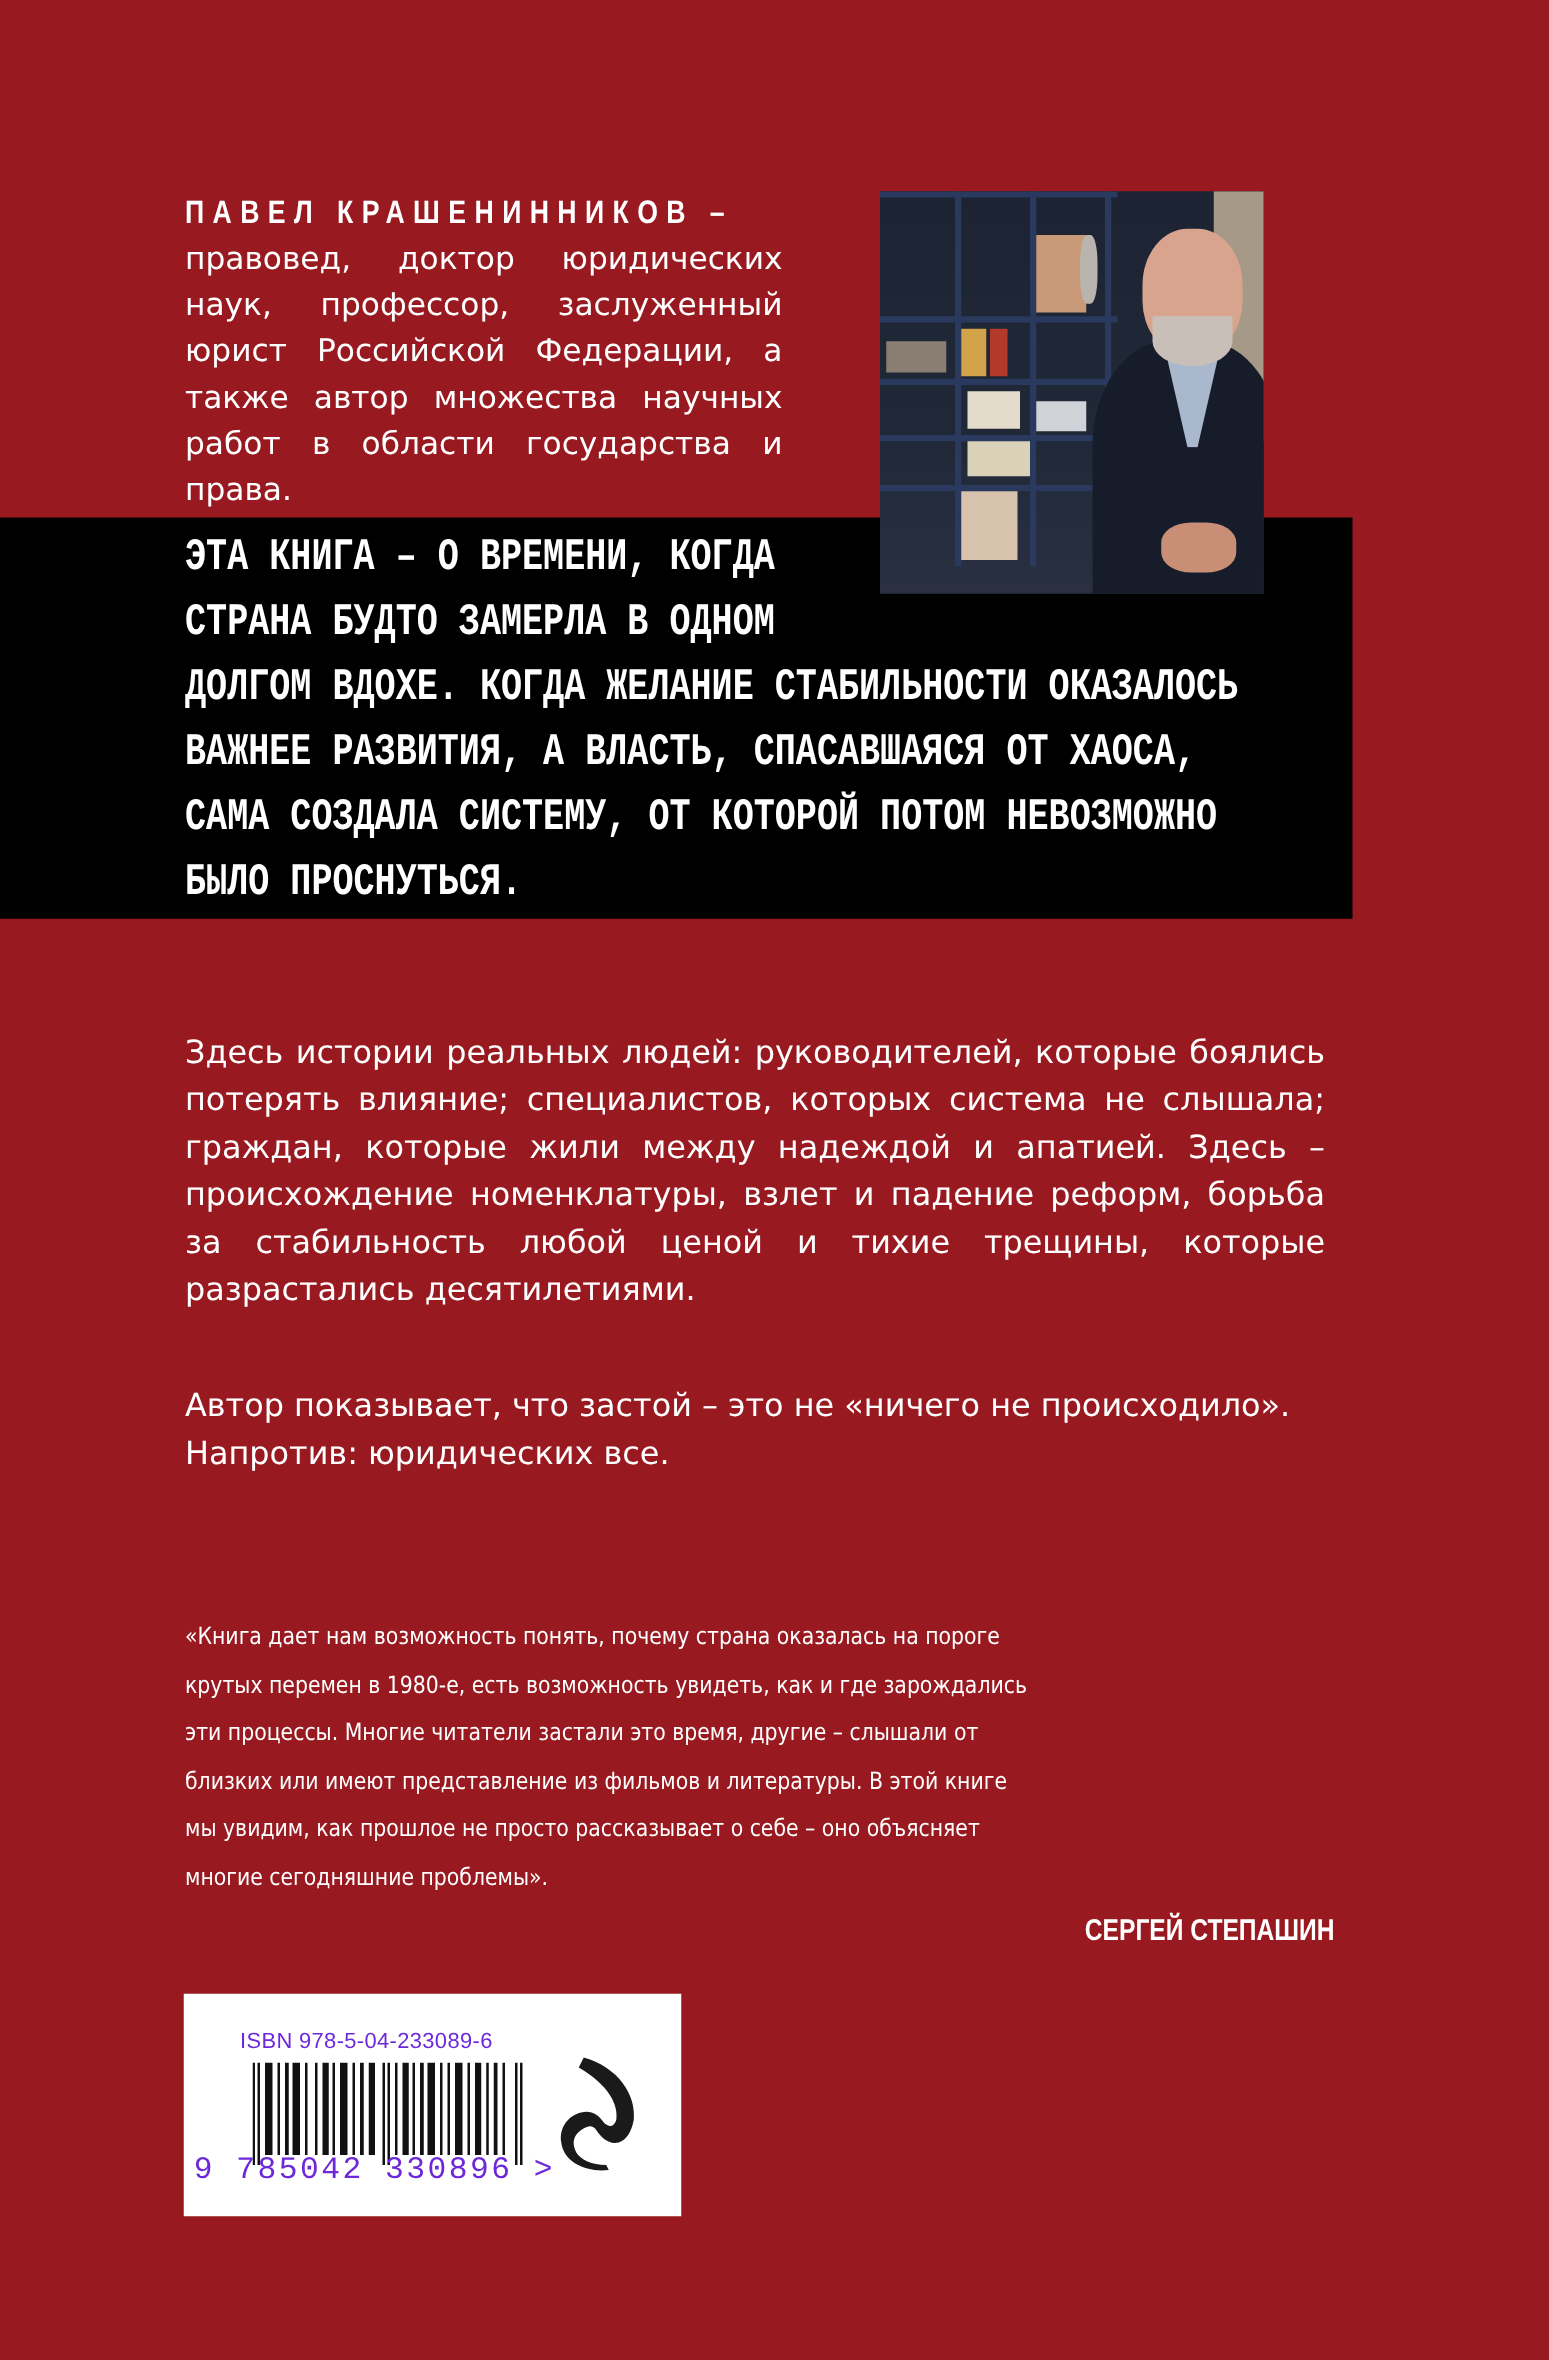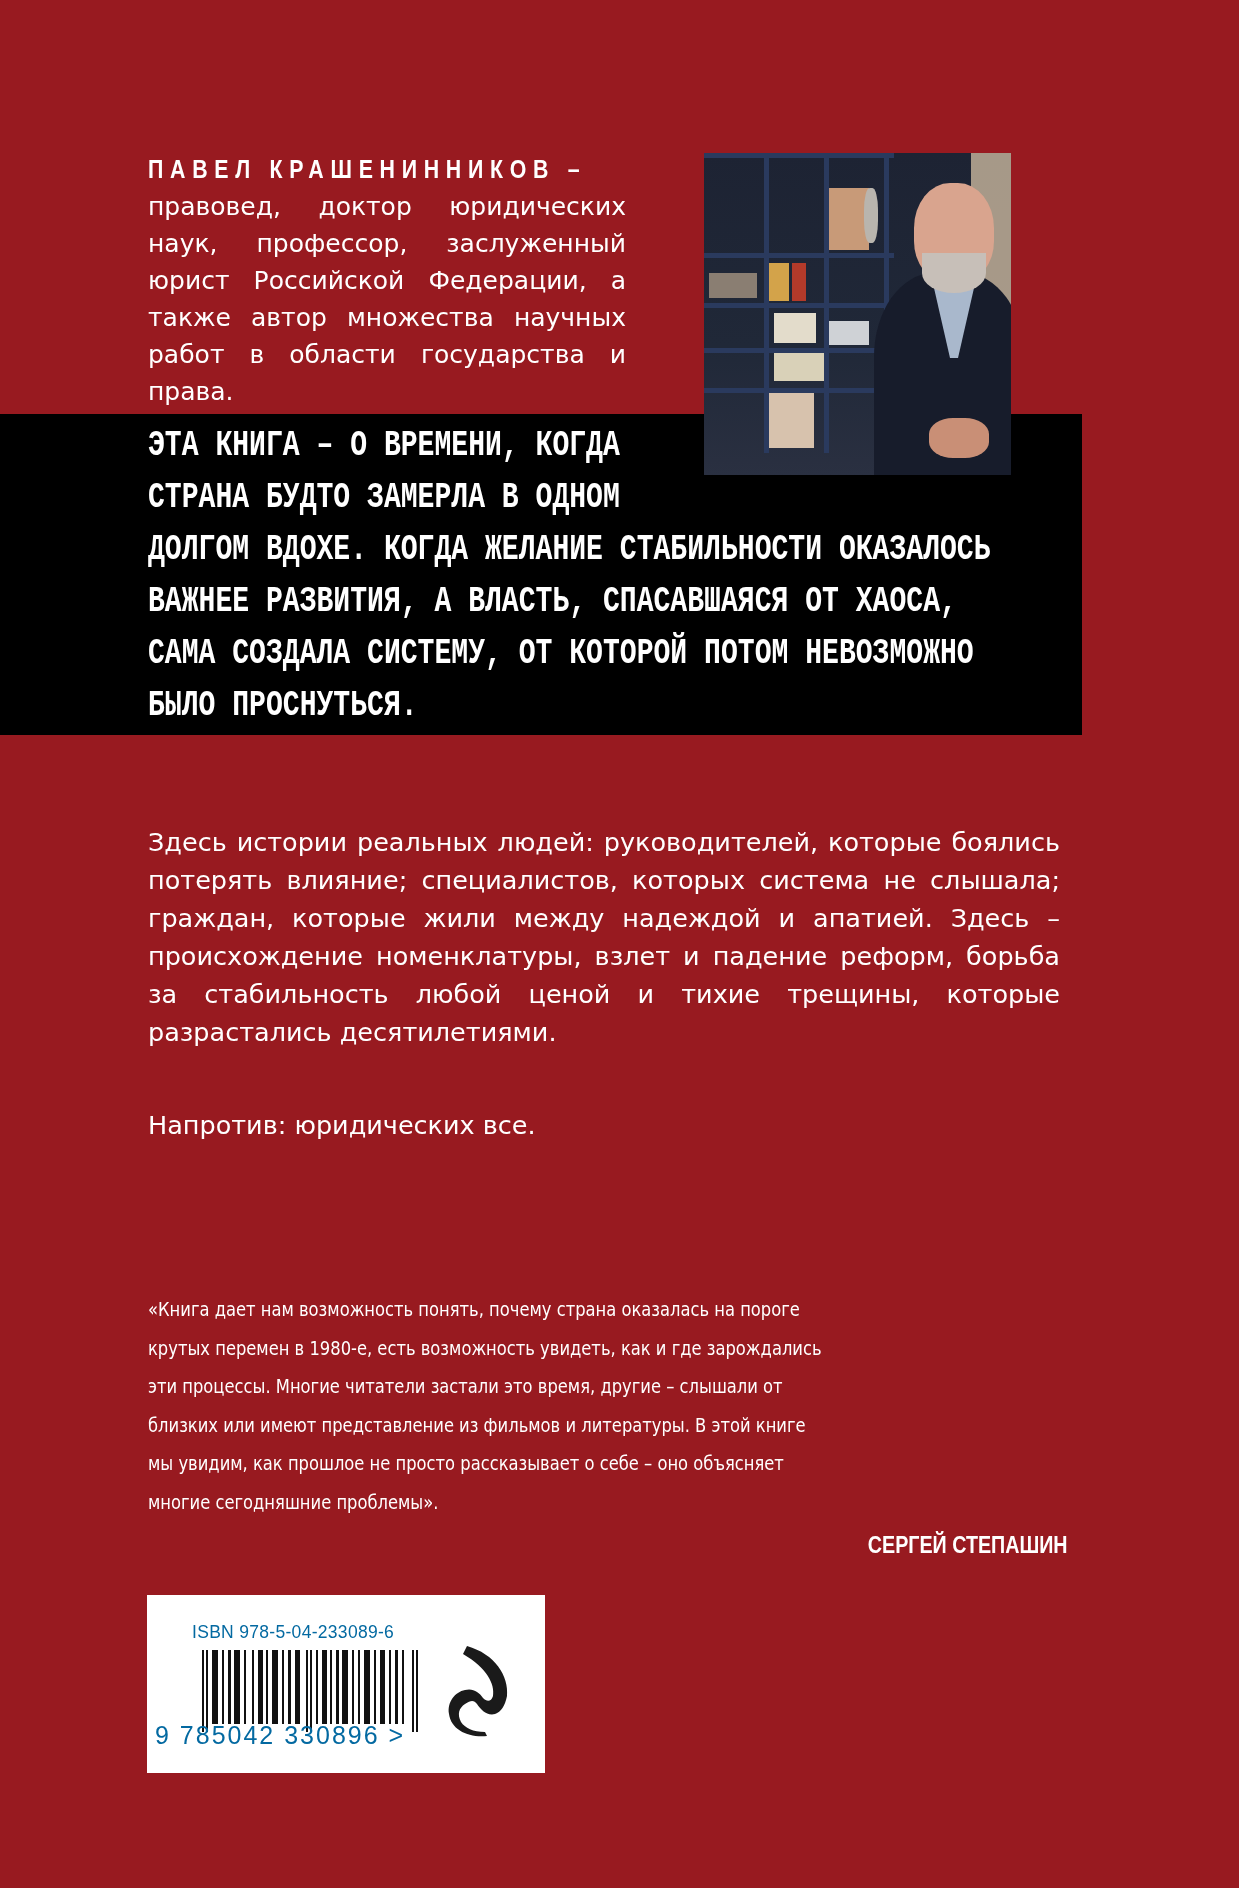--- a/index.html
+++ b/index.html
@@ -69,30 +69,30 @@
                  transform: scaleX(0.86); transform-origin: left center; }
   .quote-author {
     position: absolute; right: 171px; top: 1531px;
     font-family: "Liberation Sans", sans-serif; font-weight: bold;
     font-size: 24px; transform: scaleX(0.82); transform-origin: right center;
     white-space: nowrap;
   }
 
   .barcode-box {
     position: absolute; left: 147px; top: 1595px; width: 398px; height: 178px;
-    background: #ffffff; color: #0369a1;
+    background: #ffffff; color: #6d28d9;
   }
   .isbn-label {
     position: absolute; left: 45px; top: 27px;
     font-family: "Liberation Sans", sans-serif; font-size: 17.5px; letter-spacing: 0.3px;
   }
   .bars { position: absolute; left: 55px; top: 55px; width: 218px; height: 82px; }
   .barcode-digits {
     position: absolute; left: 8px; top: 126px;
-    font-family: Liberation Sans, sans-serif; font-size: 25px; letter-spacing: 2px;
+    font-family: Liberation Mono, monospace; font-size: 25px; letter-spacing: 2px;
     white-space: nowrap;
   }
   .publisher-logo { position: absolute; left: 300px; top: 45px; width: 66px; height: 98px; }
 </style>
 </head>
 <body>
 
 <div class="author-bio">
   <span class="author-name">ПАВЕЛ КРАШЕНИННИКОВ –</span>
   <span>правовед, доктор юридических наук, профессор, заслуженный юрист Российской Федерации, а также автор множества научных работ в области государства и права.</span>
@@ -131,20 +131,21 @@
   <span class="headline-line">СТРАНА БУДТО ЗАМЕРЛА В ОДНОМ</span>
   <span class="headline-line">ДОЛГОМ ВДОХЕ. КОГДА ЖЕЛАНИЕ СТАБИЛЬНОСТИ ОКАЗАЛОСЬ</span>
   <span class="headline-line">ВАЖНЕЕ РАЗВИТИЯ, А ВЛАСТЬ, СПАСАВШАЯСЯ ОТ ХАОСА,</span>
   <span class="headline-line">САМА СОЗДАЛА СИСТЕМУ, ОТ КОТОРОЙ ПОТОМ НЕВОЗМОЖНО</span>
   <span class="headline-line">БЫЛО ПРОСНУТЬСЯ.</span>
 </div>
 
 <div class="paragraph p1">Здесь истории реальных людей: руководителей, которые боялись потерять влияние; специалистов, которых система не слышала; граждан, которые жили между надеждой и апатией. Здесь – происхождение номенклатуры, взлет и падение реформ, борьба за стабильность любой ценой и тихие трещины, которые разрастались десятилетиями.</div>
 
 <div class="paragraph p2">
+  <span class="line">Автор показывает, что застой – это не «ничего не происходило».</span>
   <span class="line">Напротив: юридических все.</span>
 </div>
 
 <div class="quote">
   <span class="line">«Книга дает нам возможность понять, почему страна оказалась на пороге</span>
   <span class="line">крутых перемен в 1980-е, есть возможность увидеть, как и где зарождались</span>
   <span class="line">эти процессы. Многие читатели застали это время, другие – слышали от</span>
   <span class="line">близких или имеют представление из фильмов и литературы. В этой книге</span>
   <span class="line">мы увидим, как прошлое не просто рассказывает о себе – оно объясняет</span>
   <span class="line">многие сегодняшние проблемы».</span>

